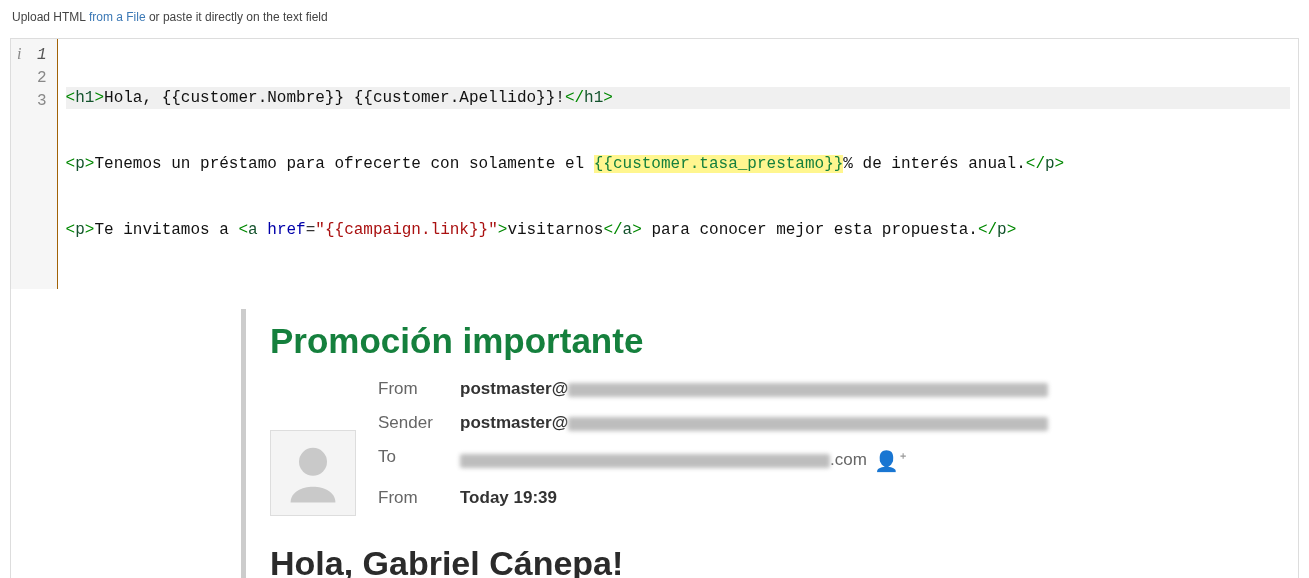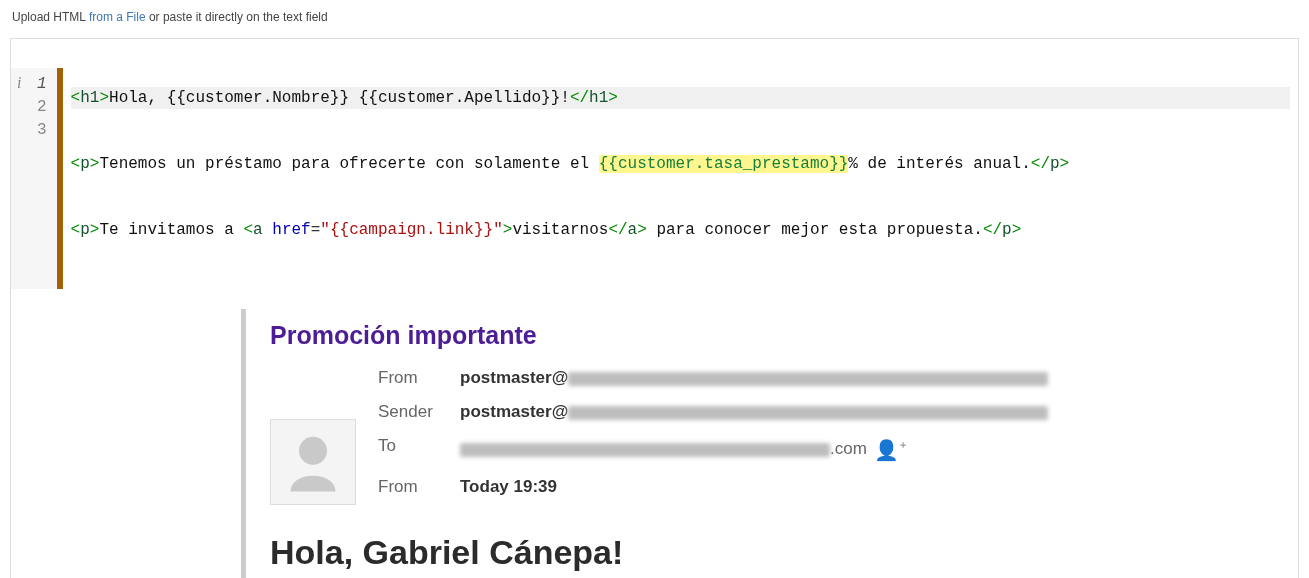--- a/index.html
+++ b/index.html
@@ -27,22 +27,21 @@
     font-size: 16px;
     line-height: 22px;
     background: #fff;
   }
   .gutter {
     background: #f6f6f6;
     color: #888;
     text-align: left;
     padding: 4px 10px 4px 6px;
     user-select: none;
-    border-right: 6px solid #a16207;
-    margin-top: 29px;
+    border-right: 1px solid #a16207;
   }
   .gutter .active { font-style: italic; color:#555; }
   .gutter .info-icon { display:inline-block; width:14px; font-style:italic; color:#888; margin-right:6px; font-family:Georgia,serif;}
   .code {
     padding: 4px 8px;
     white-space: pre;
     flex:1;
   }
   .code-line { height:22px; }
   .code-line.active { background:#f0f0f0; }
@@ -54,24 +53,24 @@
   .tmpl-hl { background:#fff68f; color:#15803d; }
   .email-preview {
     margin: 20px 0 0 230px;
     width: 1000px;
     border-left: 5px solid #ccc;
     padding: 8px 0 8px 24px;
     font-family: Verdana, Arial, sans-serif;
     color:#333;
   }
   .subject {
-    font-size: 25px;
+    font-size: 35px;
     font-weight: bold;
     margin: 4px 0 10px 0;
-    color:#4c1d95;
+    color:#15803d;
   }
   .hdr-row { display:flex; align-items:flex-end; }
   .avatar {
     width:86px; height:86px;
     border:1px solid #ddd;
     background:#f4f4f4;
     display:flex; align-items:center; justify-content:center;
     margin-right:20px;
   }
   .avatar svg { width:70px; height:70px; }

